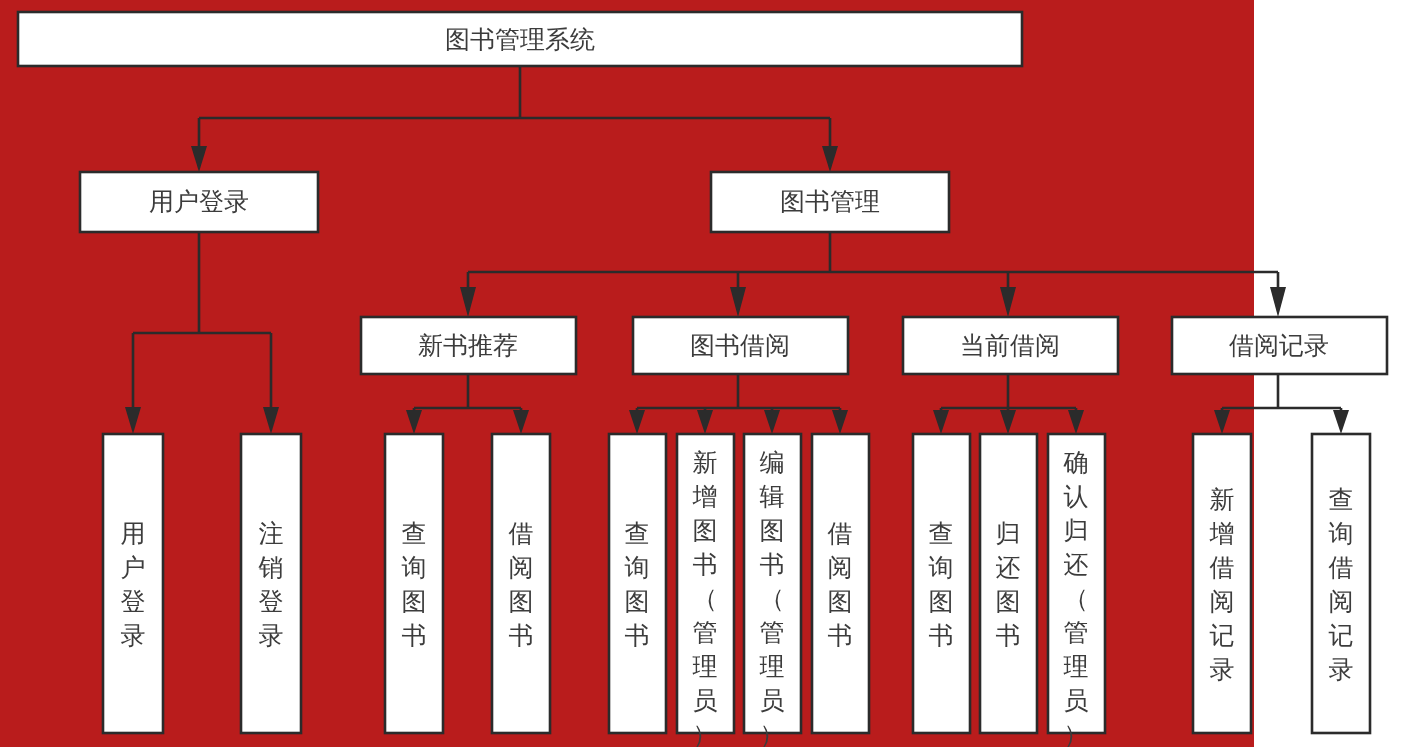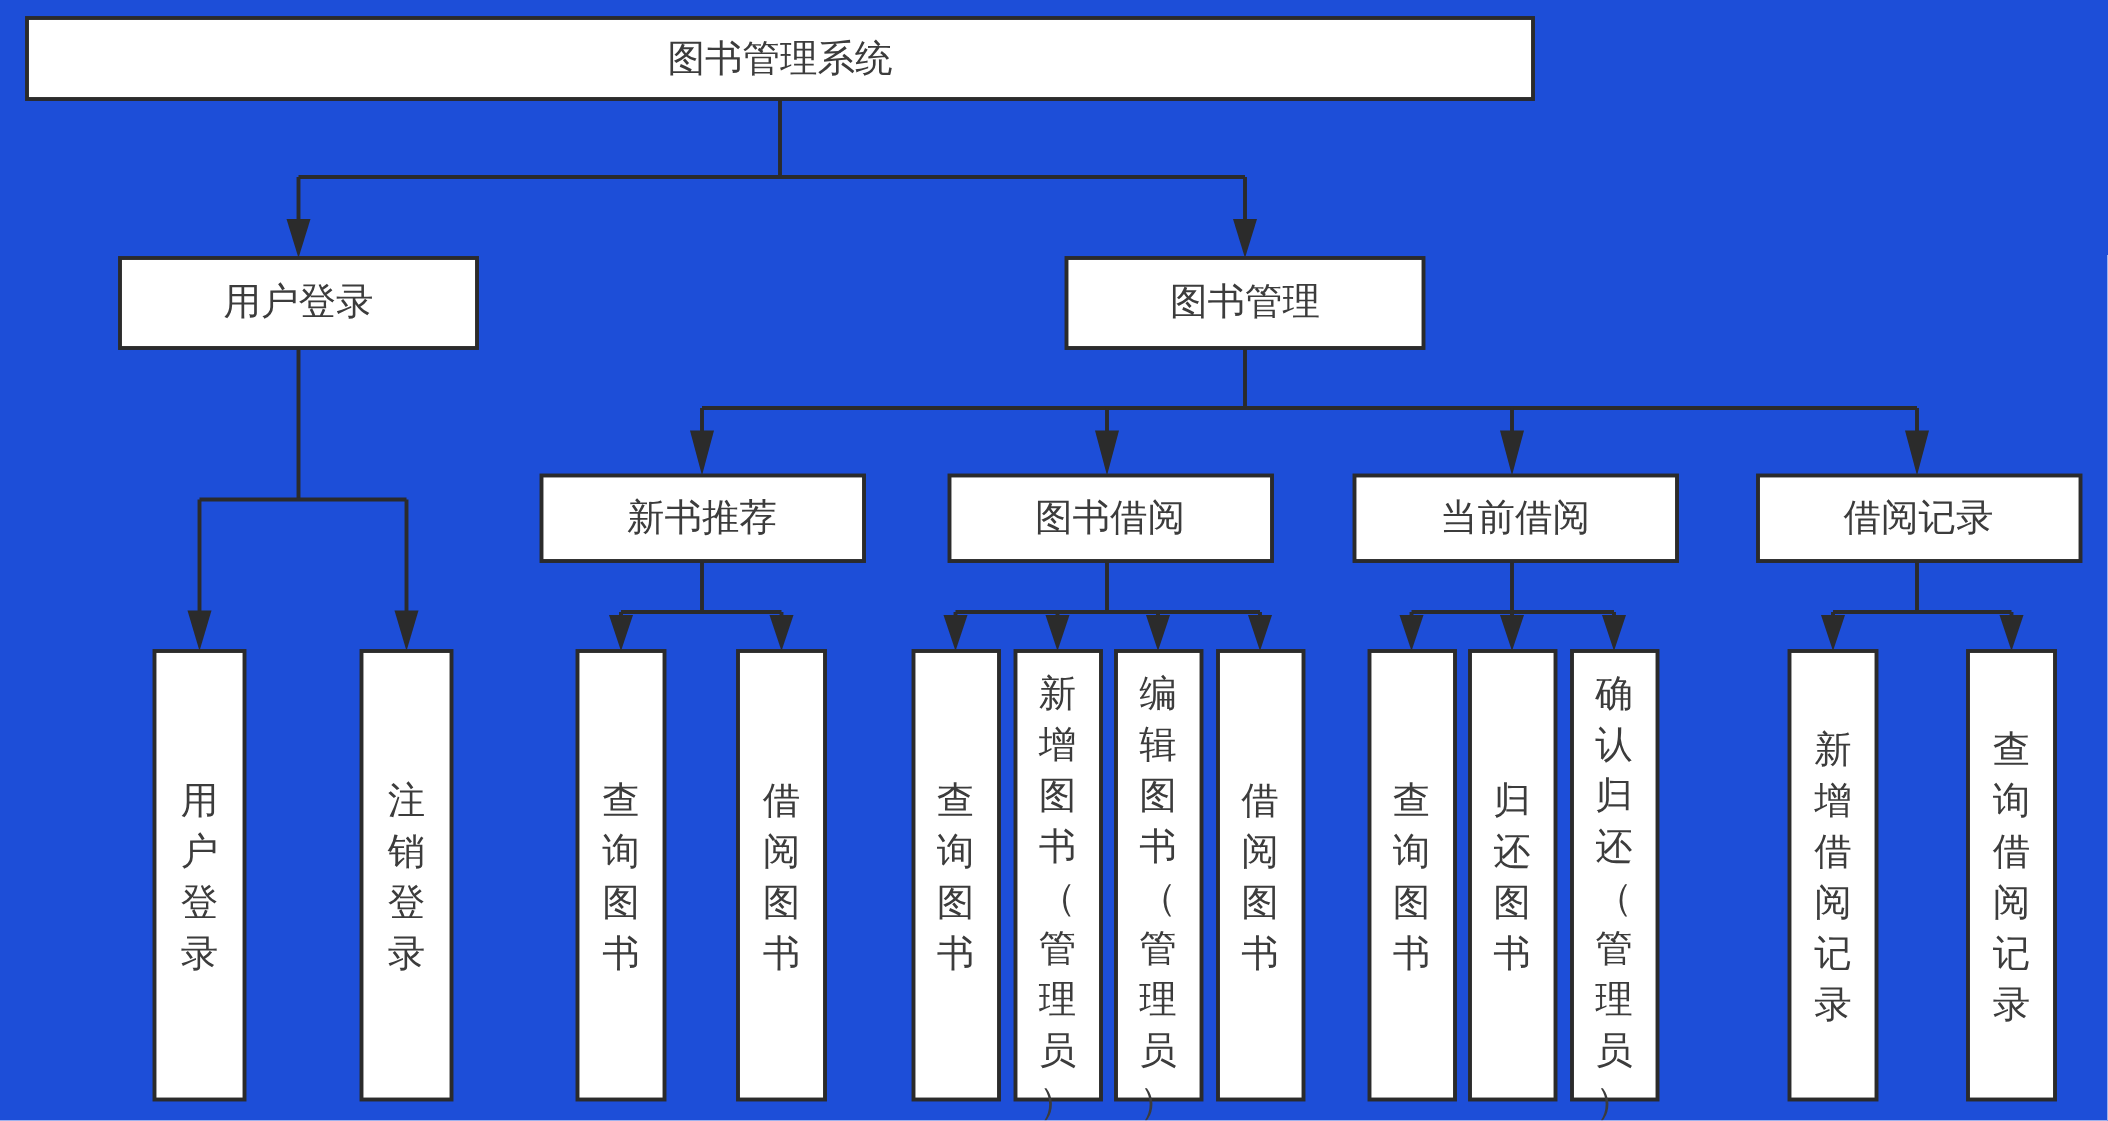--- a/index.html
+++ b/index.html
@@ -8,23 +8,23 @@
     background: #ffffff;
   }
   body {
     width: 1405px;
     height: 747px;
     font-family: "Liberation Sans", "DejaVu Sans", sans-serif;
     overflow: hidden;
   }
   #diagram-root {
     position: relative;
-    width: 1405px;
+    width: 1254px;
     height: 747px;
-    background: #1d4ed8;
+    background: #b91c1c;
   }
   svg#flow {
     position: absolute;
     left: 0;
     top: 0;
     width: 1405px;
     height: 747px;
     display: block;
   }
   .node-box {

